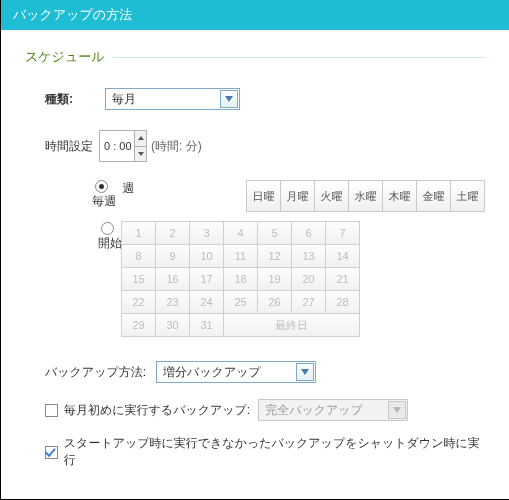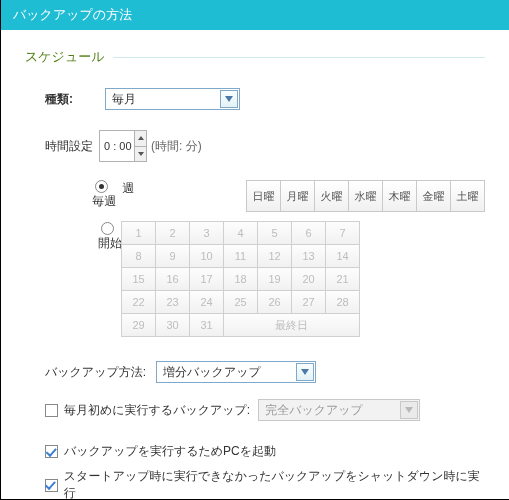--- a/index.html
+++ b/index.html
@@ -66,21 +66,21 @@
   .select .arrow-btn svg { width: 8px; height: 6px; }
   .select.disabled {
     background: #f2f2f2;
     color: #9a9a9a;
     border-color: #c8c8c8;
   }
   .select.disabled .arrow-btn { border-color: #c8c8c8; background: #eaeaea; }
   .select.w-type { width: 135px; }
   .select.w-week { width: 70px; font-weight: bold; }
   .select.w-method { width: 160px; }
-  .select.w-method2 { width: 162px; }
+  .select.w-method2 { width: 150px; }
   .spinner {
     border: 1px solid #b2b2b2;
     height: 32px;
     width: 48px;
     display: inline-flex;
     align-items: center;
     position: relative;
     font-size: 11px;
     padding-left: 4px;
   }
@@ -294,23 +294,19 @@
     <div class="select w-method2 disabled">
       <span>完全バックアップ</span>
       <span class="arrow-btn">
         <svg viewBox="0 0 8 6">
             <path d="M0 0 L8 0 L4 6 Z" fill="#b8b8b8"></path>
           </svg>
       </span>
     </div>
   </div>
 
-  <div class="row ml-20" style="margin-top:22px; margin-bottom:8px">
-    <span class="checkbox checked"></span>
-    <span>バックアップを実行するためPCを起動</span>
-  </div>
 
   <div class="row ml-20" style="margin-bottom:0">
     <span class="checkbox checked"></span>
     <span>スタートアップ時に実行できなかったバックアップをシャットダウン時に実行</span>
   </div>
 
 </div>
 
 </body></html>

